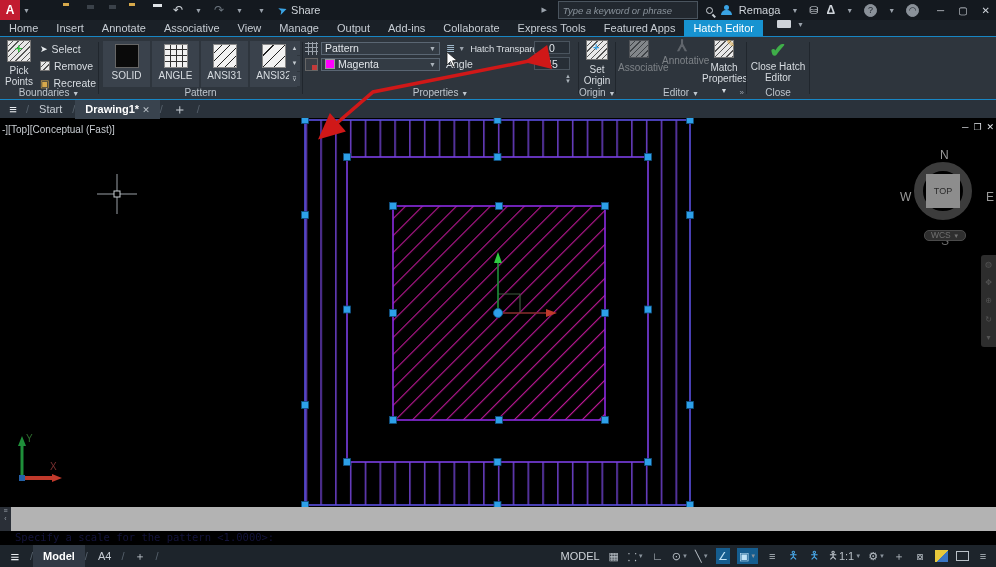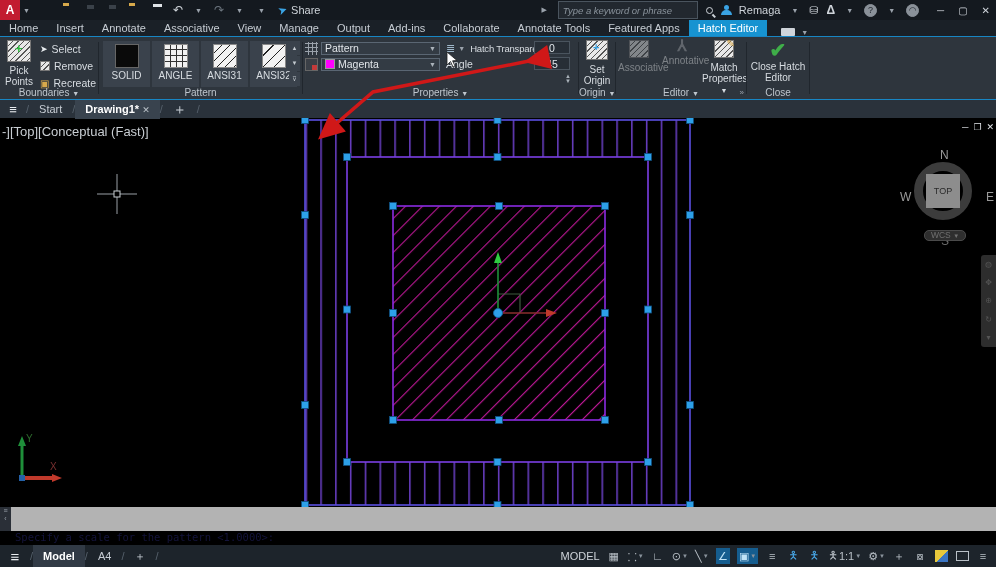--- a/index.html
+++ b/index.html
@@ -27,21 +27,21 @@
   .searchbox{width:140px;height:18px;background:#22282f;border:1px solid #4a545e;color:#8a939c;font-style:italic;font-size:9.5px;display:flex;align-items:center;padding:0 4px}
   .i-mag{width:7px;height:7px;border:1.5px solid #cfd4da;border-radius:50%;position:relative;display:inline-block}
   .i-mag:after{content:"";position:absolute;width:4px;height:1.5px;background:#cfd4da;transform:rotate(45deg);left:5px;top:7px}
   .i-user{width:10px;height:10px;position:relative;display:inline-block}
   .i-user:before{content:"";position:absolute;left:3px;top:0;width:5px;height:5px;border-radius:50%;background:#3aa3e3}
   .i-user:after{content:"";position:absolute;left:0;top:5px;width:11px;height:5px;border-radius:5px 5px 0 0;background:#3aa3e3}
   .circ{width:13px;height:13px;border-radius:50%;border:1px solid #cfd4da;color:#cfd4da;font-size:9px;display:flex;align-items:center;justify-content:center}
   .circ.fill{background:#8a9199;border-color:#8a9199;color:#20262d}
   .winbtns{display:flex;gap:14px;margin-left:10px;color:#cfd4da;font-size:10px}
   
-  .tabrow{position:absolute;top:20px;left:0;width:996px;height:16px;background:#1a2027;display:flex;align-items:flex-end;font-size:11px;color:#c7cdd4;z-index:29}
+  .tabrow{position:absolute;top:20px;left:0;width:996px;height:16px;background:#1a2027;display:flex;align-items:flex-start;font-size:11px;color:#c7cdd4;z-index:29}
   .rtab{padding:0 9px;line-height:16px;white-space:nowrap}
   .rtab.active{background:#1793d1;color:#fff}
   .ribbon-toggle{margin-left:14px;display:flex;align-items:center;gap:3px}
   .ribbon-toggle .box{width:14px;height:8px;background:#cfd4da;border-radius:1px}
   
   .ribbon{position:absolute;top:36px;left:0;width:996px;height:64px;background:#2e353d;border-top:1px solid #1886c4;border-bottom:1px solid #1886c4;z-index:28;color:#d8dde2;font-size:10px}
   .panel{position:absolute;top:0;height:62px}
   .pcaption{position:absolute;bottom:1px;left:0;right:0;text-align:center;font-size:10px;color:#bfc6cd;white-space:nowrap}
   .psep{position:absolute;top:5px;height:52px;width:1px;background:#20262d}
   .bigbtn{position:absolute;text-align:center;line-height:11px;font-size:10px;color:#d8dde2}
@@ -64,21 +64,21 @@
   .valbox{position:absolute;width:36px;height:13px;background:#272e36;border:1px solid #4a545e;color:#e2e6ea;text-align:center;line-height:12px;font-size:10.5px}
   .spin{position:absolute;font-size:6px;color:#aab2ba;line-height:5px;text-align:center}
   
   .filetabs{position:absolute;top:100px;left:0;width:996px;height:18px;background:#2a323b;display:flex;align-items:center;color:#c7cdd4;font-size:11px;z-index:27}
   .ft-burger{width:26px;text-align:center;color:#e8ecef;font-size:13px}
   .ftab{padding:0 10px;line-height:18px}
   .ftab.active{background:#39434e;color:#fff;font-weight:bold}
   .fslash{color:#55606b;font-size:11px}
   
   .canvas{position:absolute;top:118px;left:0;width:996px;height:389px;background:#000;z-index:1}
-  .vplabel{position:absolute;top:6px;left:2px;color:#c8cdd2;font-size:13px}
+  .vplabel{position:absolute;top:6px;left:2px;color:#c8cdd2;font-size:10px}
   .vpbtns{position:absolute;top:4px;right:2px;color:#e0e4e8;font-size:9px;letter-spacing:5px}
   .viewcube{position:absolute;top:30px;right:8px;width:84px;height:110px;color:#8d8d8d}
   .vc-ring{position:absolute;top:14px;left:10px;width:58px;height:58px;border:9px solid #3c3c3c;border-radius:50%}
   .vc-n{position:absolute;top:0;left:36px;font-size:12px;color:#9a9a9a}
   .vc-s{position:absolute;top:86px;left:37px;font-size:12px;color:#6f6f6f}
   .vc-w{position:absolute;top:42px;left:-4px;font-size:12px;color:#9a9a9a}
   .vc-e{position:absolute;top:42px;right:-6px;font-size:12px;color:#9a9a9a}
   .vc-top{position:absolute;top:26px;left:22px;width:34px;height:34px;background:#8d8d8d;color:#2a2a2a;font-size:9px;display:flex;align-items:center;justify-content:center}
   .wcs{position:absolute;top:112px;right:30px;width:42px;height:11px;background:#2e2e2e;border:1px solid #4a4a4a;border-radius:5px;color:#707070;font-size:8.5px;text-align:center;line-height:9px}
   .navbar{position:absolute;top:137px;right:0;width:15px;height:92px;background:#2d2d2d;border-radius:3px 0 0 3px;display:flex;flex-direction:column;align-items:center;justify-content:space-around;color:#555;font-size:8px}
@@ -154,21 +154,21 @@
 <div class="tabrow">
   <span class="rtab">Home</span>
   <span class="rtab">Insert</span>
   <span class="rtab">Annotate</span>
   <span class="rtab">Associative</span>
   <span class="rtab">View</span>
   <span class="rtab">Manage</span>
   <span class="rtab">Output</span>
   <span class="rtab">Add-ins</span>
   <span class="rtab">Collaborate</span>
-  <span class="rtab">Annotate Tools</span>
+  <span class="rtab">Express Tools</span>
   <span class="rtab">Featured Apps</span>
   <span class="rtab active">Hatch Editor</span>
   <span class="ribbon-toggle">
       <span class="box"></span>
       <span class="caret">▼</span>
     </span>
 </div>
 
 <div class="ribbon">
 

